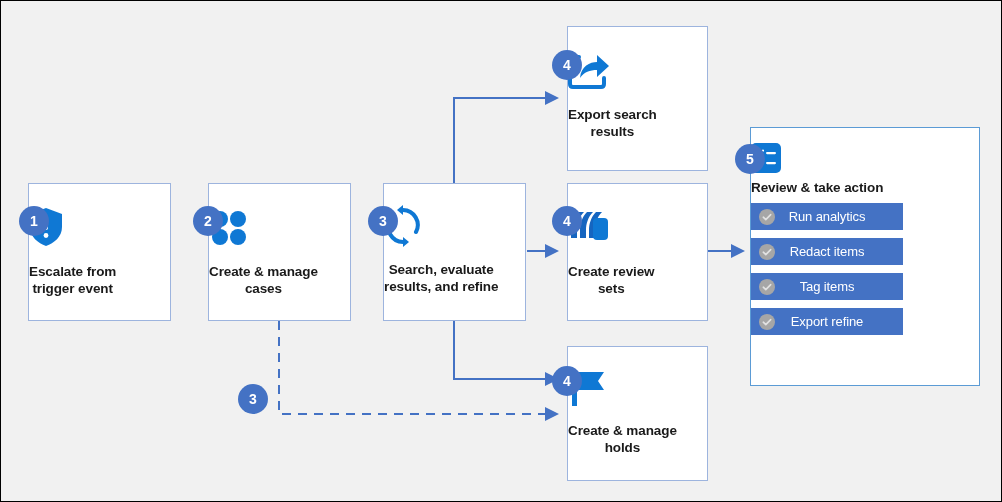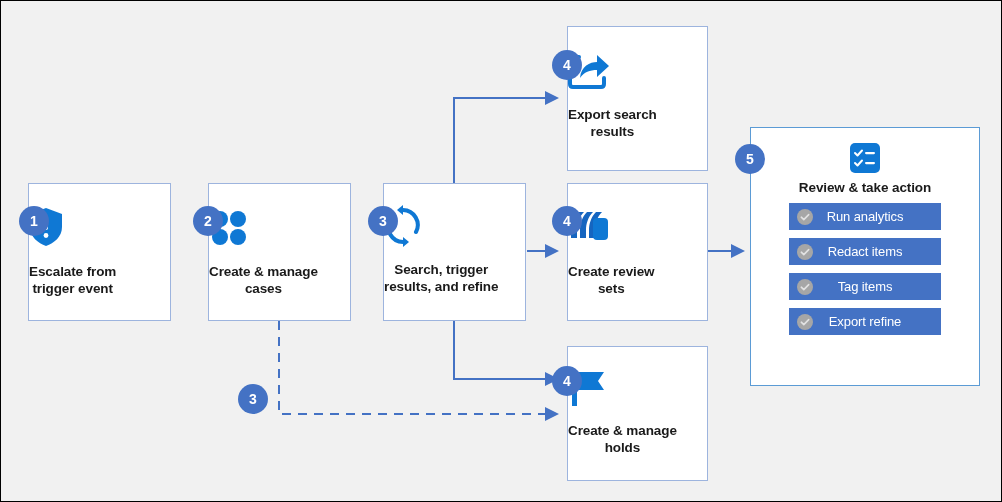--- a/index.html
+++ b/index.html
@@ -70,21 +70,21 @@
     left: 749px;
     top: 126px;
     width: 230px;
     height: 259px;
     background: #ffffff;
     border: 1px solid #5b9bd5;
     box-sizing: border-box;
     z-index: 3;
     display: flex;
     flex-direction: column;
-    align-items: center;
+    align-items: flex-start;
   }
   #panel-review .panel-title {
     font-size: 13.5px;
     font-weight: 600;
     color: #1a1a1a;
     margin-top: 6px;
     letter-spacing: -0.1px;
   }
   .action-btn {
     width: 152px;
@@ -180,21 +180,21 @@
 
   <div class="node" style="left:382px; top:182px; width:143px; height:138px;">
     <div class="node-icon" style="margin-top:20px; height:44px;">
       <svg width="38" height="42" viewBox="0 0 38 42">
         <path d="M19 5 A15 15 0 0 1 32 27" fill="none" stroke="#0f78d4" stroke-width="4" stroke-linecap="round"></path>
         <path d="M19 37 A15 15 0 0 1 6 15" fill="none" stroke="#0f78d4" stroke-width="4" stroke-linecap="round"></path>
         <polygon points="19,0 19,10 13,5" fill="#0f78d4"></polygon>
         <polygon points="19,42 19,32 25,37" fill="#0f78d4"></polygon>
       </svg>
     </div>
-    <div class="node-label" style="margin-top:14px;">Search, trigger
+    <div class="node-label" style="margin-top:14px;">Search, evaluate
 results, and refine</div>
   </div>
   <div class="badge" style="left:367px; top:205px;">
     <span>3</span>
   </div>
 
   <div class="node" style="left:566px; top:25px; width:141px; height:145px;">
     <div class="node-icon" style="margin-top:22px; height:44px;">
       <svg width="42" height="40" viewBox="0 0 42 40">
         <path d="M11 6 H5 C3 6 2 7 2 9 V33 C2 35 3 36 5 36 H33 C35 36 36 35 36 33 V27" fill="none" stroke="#0f78d4" stroke-width="4" stroke-linecap="round"></path>

